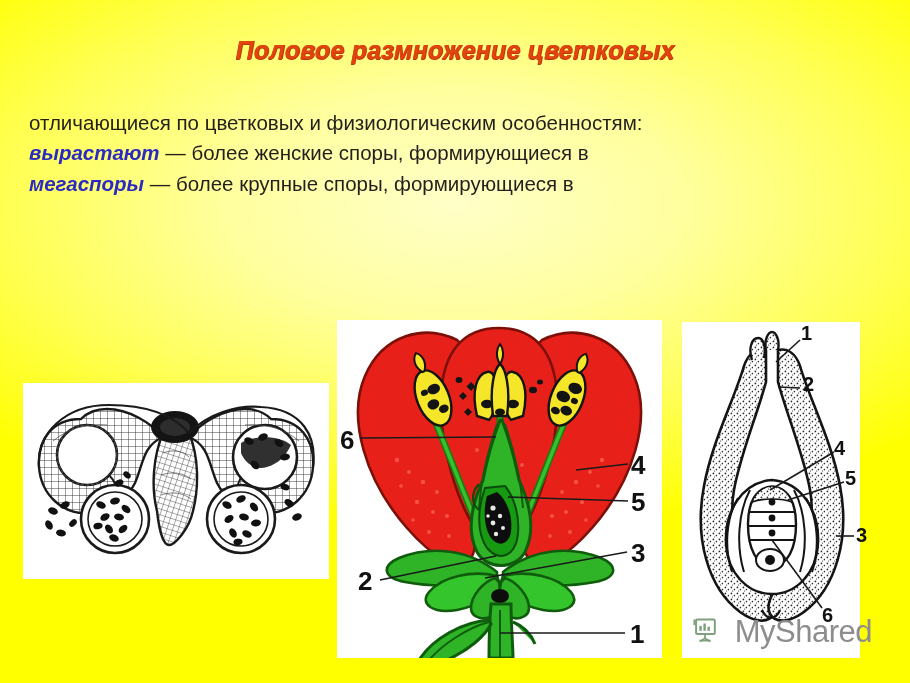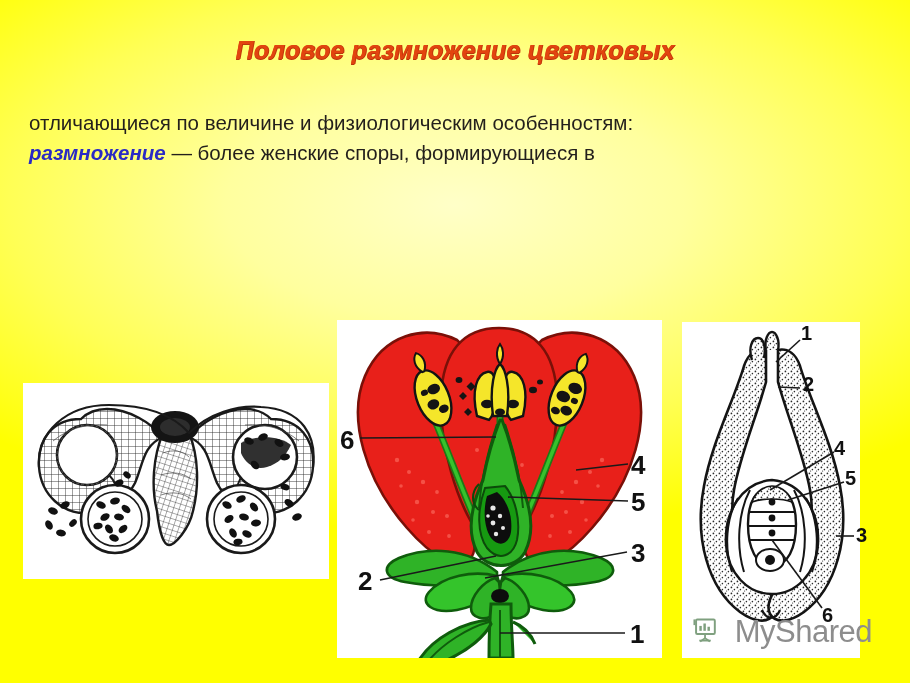--- a/index.html
+++ b/index.html
@@ -54,22 +54,23 @@
   }
 </style>
 </head>
 <body>
 
 <div id="slide">
 
   <div id="title">Половое размножение цветковых</div>
 
   <div id="body-text">
-    <span class="ln"><span>отличающиеся по величине и физиологическим особенностям:</span></span>
-    <span class="ln"><span class="term">размножение</span><span> — более женские споры, формирующиеся в</span></span>
+    <span class="ln"><span>отличающиеся по цветковых и физиологическим особенностям:</span></span>
+    <span class="ln"><span class="term">вырастают</span><span> — более женские споры, формирующиеся в</span></span>
+    <span class="ln"><span class="term">мегаспоры</span><span> — более крупные споры, формирующиеся в</span></span>
   </div>
 
   <div class="panel" id="panel-anther">
     <svg viewBox="0 0 306 196" preserveAspectRatio="none">
       <defs>
         <pattern id="cellwall" width="7" height="7" patternUnits="userSpaceOnUse">
           <rect width="7" height="7" fill="#ffffff"></rect>
           <path d="M0 0 L7 0 M0 0 L0 7" stroke="#2a2a2a" stroke-width="0.9"></path>
         </pattern>
         <pattern id="cellwall2" width="5.5" height="5.5" patternUnits="userSpaceOnUse" patternTransform="rotate(18)">

